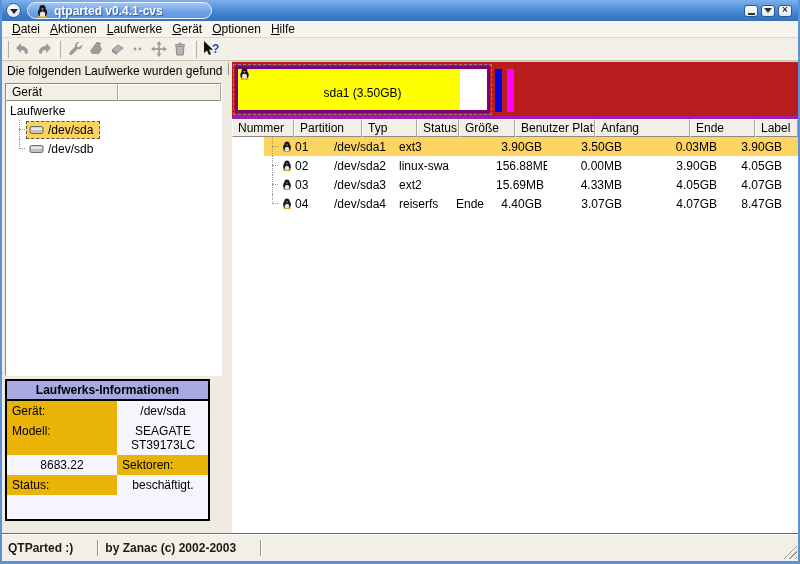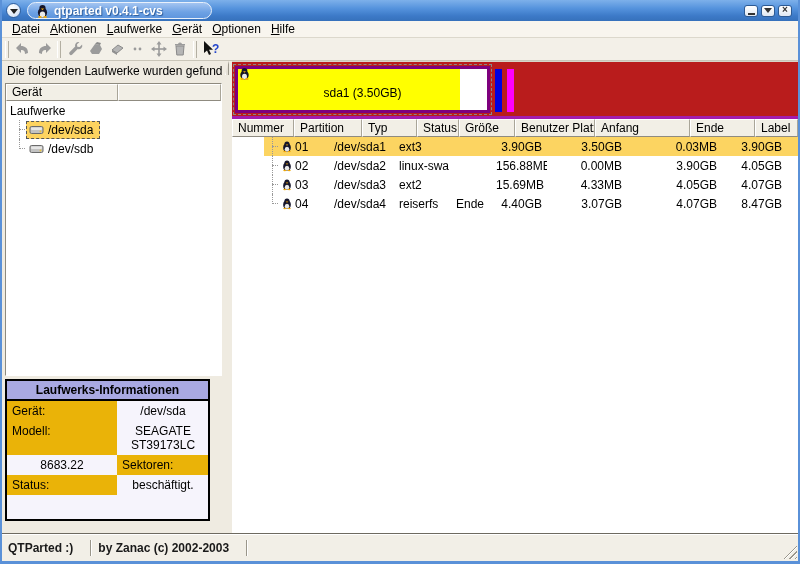--- a/index.html
+++ b/index.html
@@ -123,21 +123,21 @@
   .pcell { padding:0 5px; white-space:nowrap; overflow:hidden; }
   .pcell.num { display:flex; align-items:center; height:19px; padding:0 0 0 3px; gap:3px; }
   .pcell.ctr { text-align:center; }
   .pcell.rt { text-align:right; }
   
   .status-edge { position:absolute; left:0; right:0; top:533px; height:2px; border-top:1px solid #6e6a60; background:#fff; }
   .statusbar {
     position:absolute; left:0; right:0; top:535px; height:26px; background:#f2efe7;
     display:flex; align-items:center; font-weight:bold; color:#1a1a1a;
   }
-  .sseg { padding:0 17px 0 6px; height:16px; line-height:16px; }
+  .sseg { padding:0 24px 0 6px; height:16px; line-height:16px; }
   .ssep { width:2px; height:16px; border-left:1px solid #9a968a; border-right:1px solid #fff; }
   .grip { position:absolute; right:1px; bottom:2px; width:14px; height:14px;
     background:repeating-linear-gradient(135deg,#f2efe7 0 2px,#9a968a 2px 3px,#fff 3px 4px);
     clip-path:polygon(100% 0,100% 100%,0 100%); }
 </style>
 </head>
 <body>
 
 <div class="window">
 

